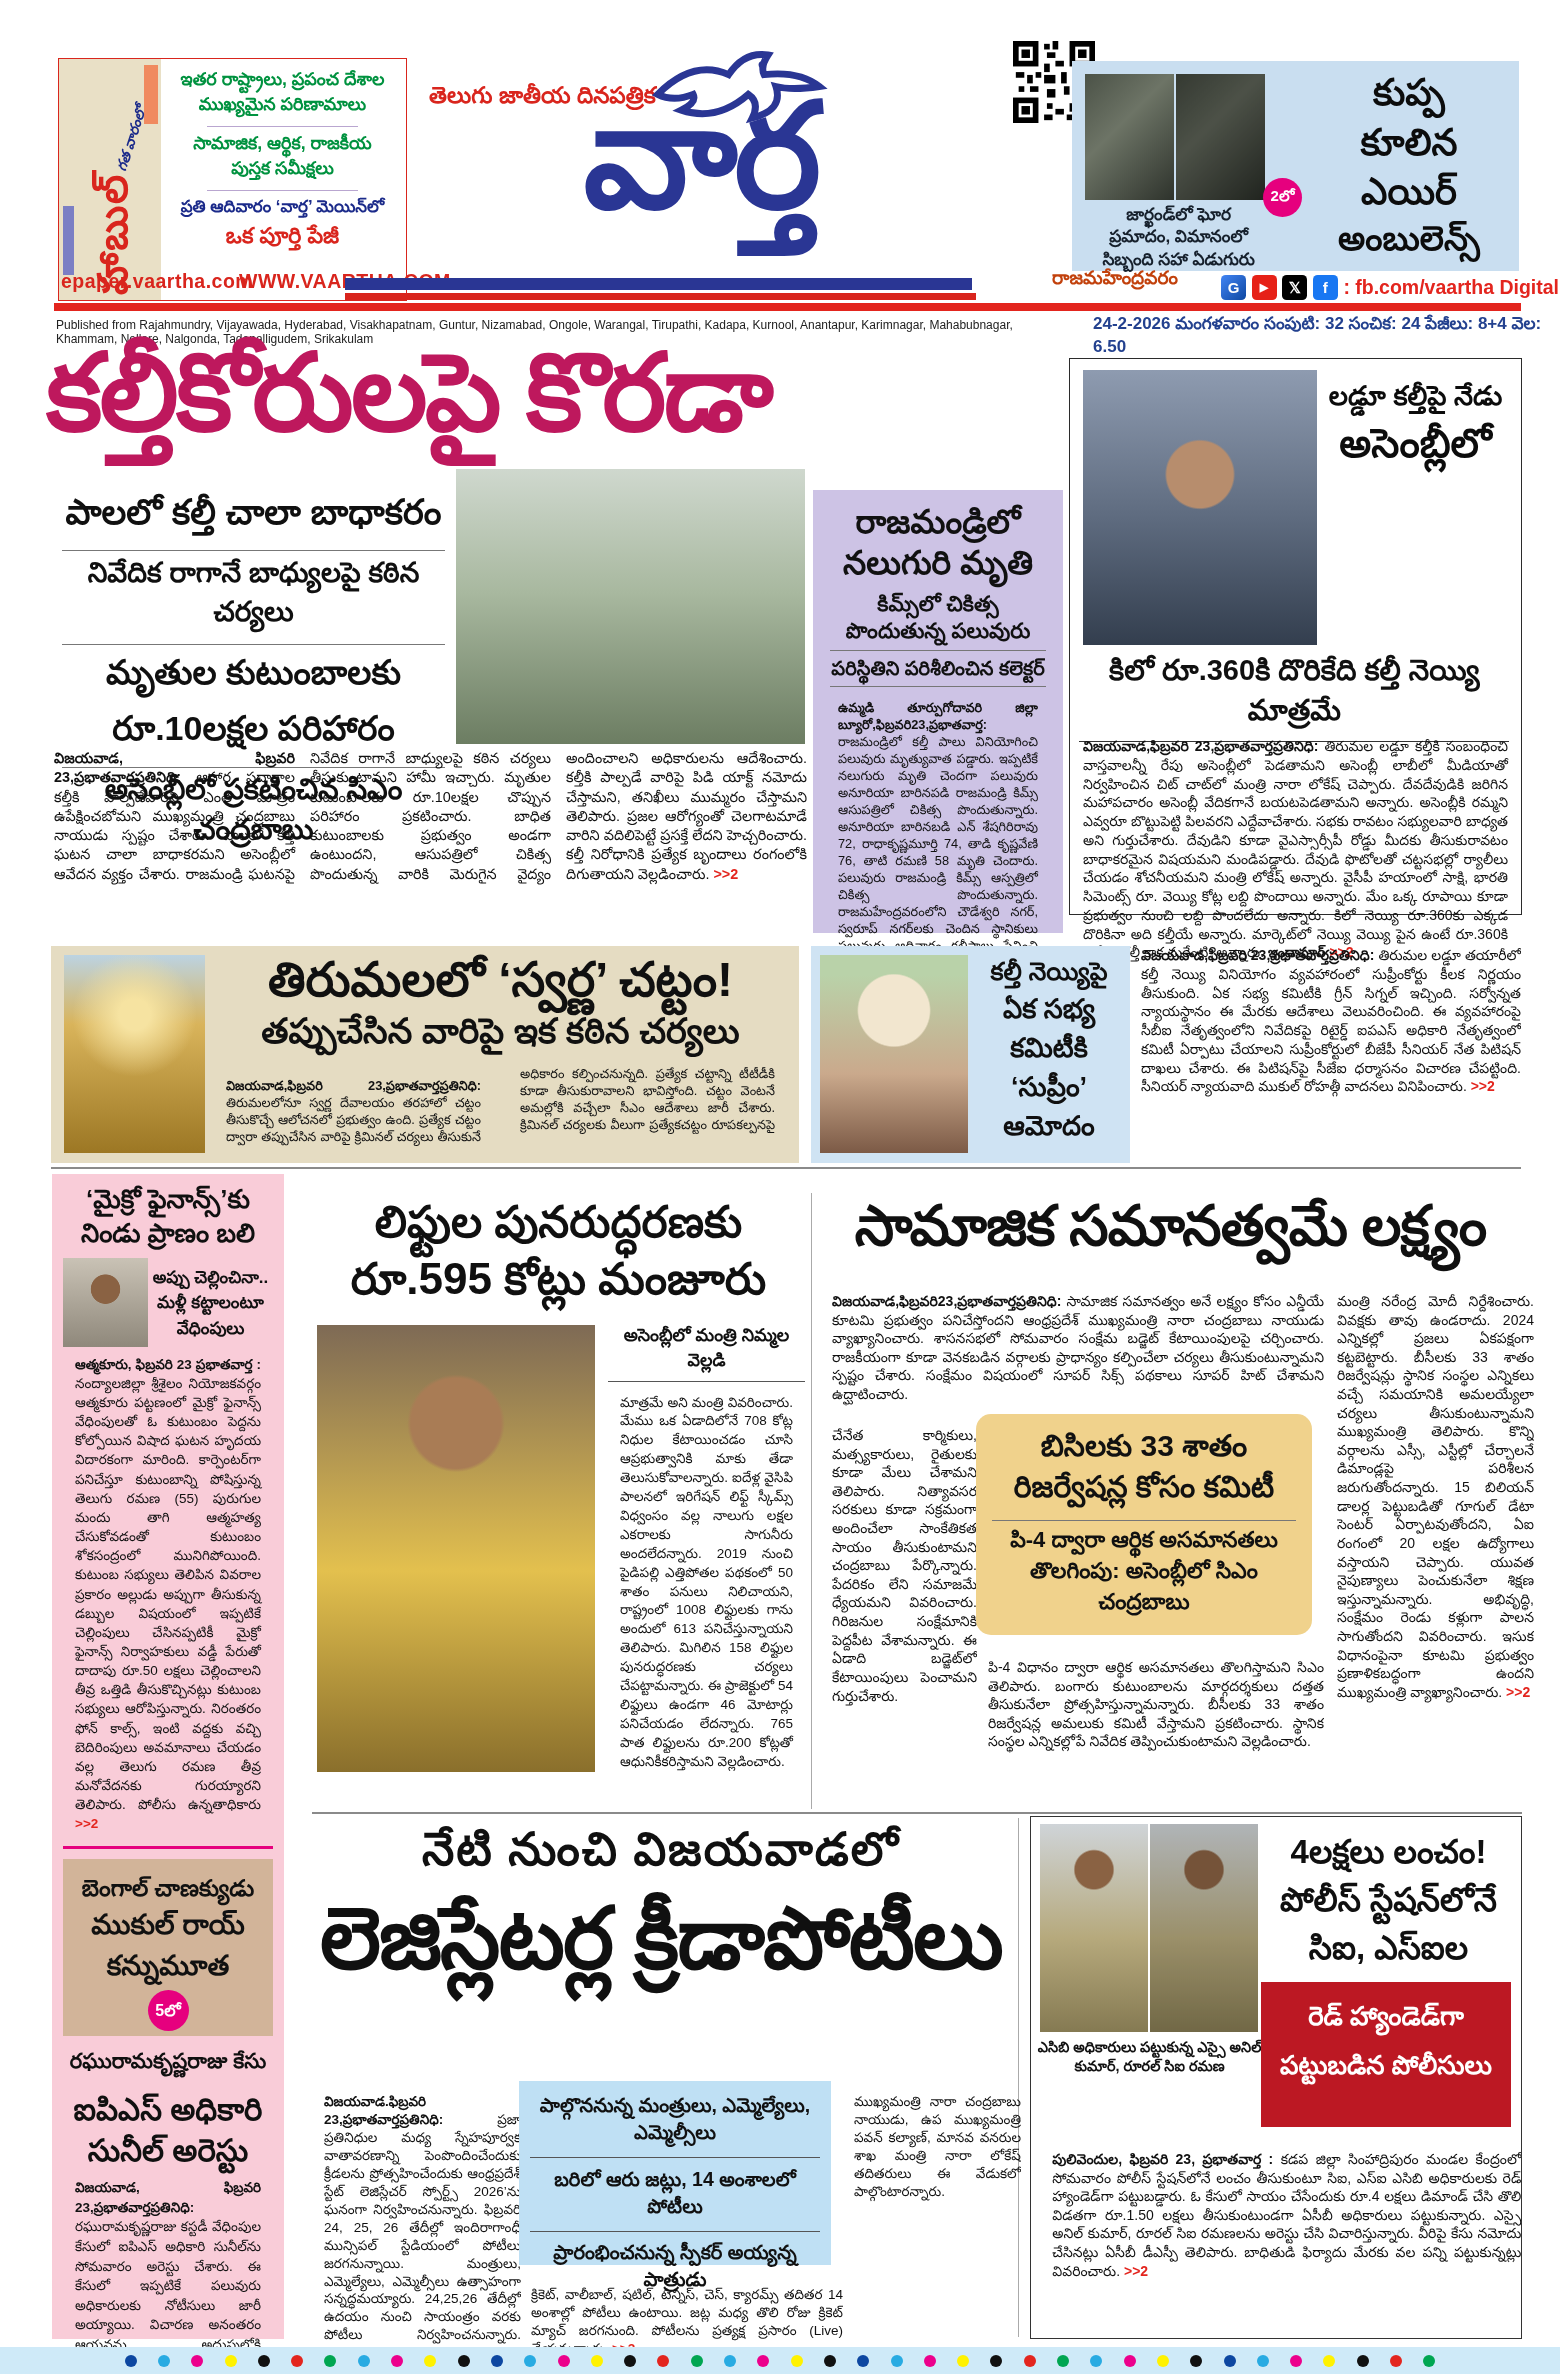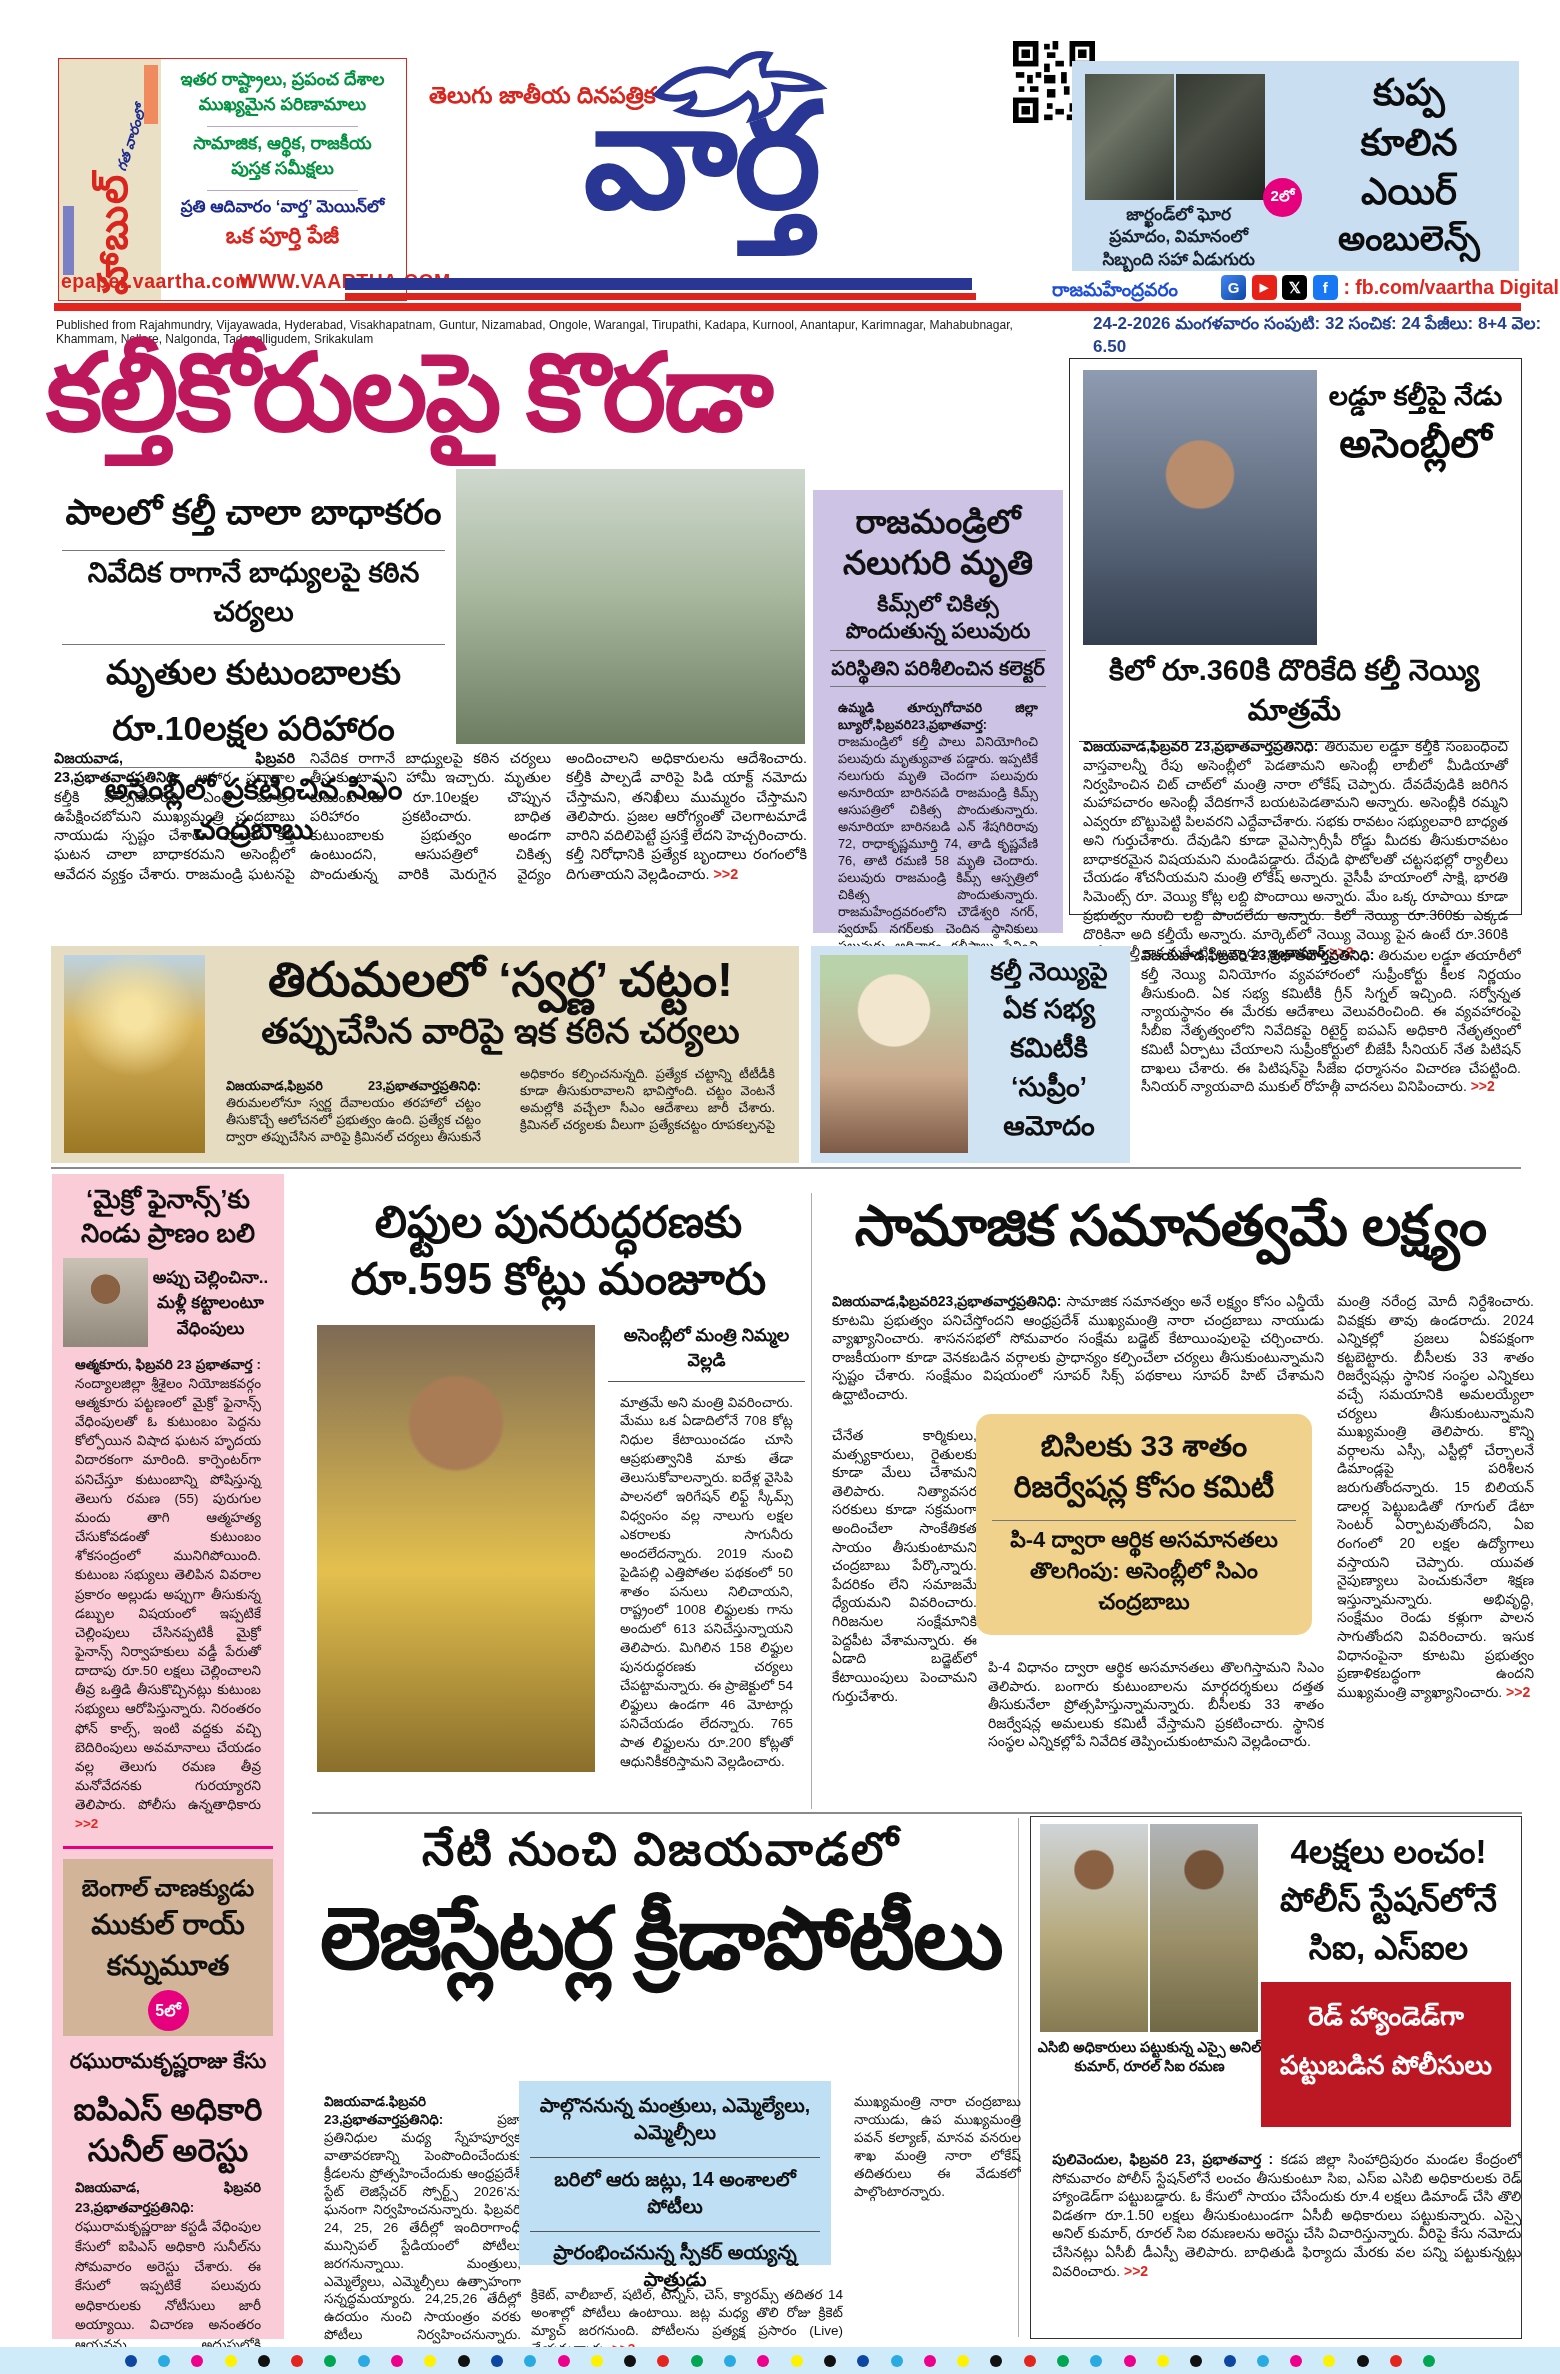--- a/index.html
+++ b/index.html
@@ -113,21 +113,21 @@
     </div>
     <div class="abs badge" style="left:191px;top:117px;width:39px;height:39px;font-size:15px">2లో</div>
     <div class="abs c" style="left:234px;top:7.4px;width:206px;font-weight:800;color:#0c0c0c;line-height:1.33">
       <div style="font-size:37px">కుప్ప</div>
       <div style="font-size:37px">కూలిన</div>
       <div style="font-size:37px">ఎయిర్</div>
       <div style="font-size:34px">అంబులెన్స్</div>
     </div>
   </div>
 
-  <div class="abs" style="left:1052px;top:279px;font-size:18.6px;font-weight:700;color:#1d4ed8">రాజమహేంద్రవరం</div>
+  <div class="abs" style="left:1052px;top:267px;font-size:18.6px;font-weight:700;color:#c2410c">రాజమహేంద్రవరం</div>
   <div class="abs" style="left:1221px;top:275px;display:flex;align-items:center">
     <span class="icon-sq" style="background:linear-gradient(135deg,#4285f4,#0d47a1)">G</span>
     <span class="icon-sq" style="background:#e62117;font-size:11px">▶</span>
     <span class="icon-sq" style="background:#000">𝕏</span>
     <span class="icon-sq" style="background:#1877f2">f</span>
     <span style="font-size:19.5px;font-weight:800;color:#e3251e">: fb.com/vaartha Digital</span>
   </div>
 
   <div class="abs" style="left:54px;top:303px;width:1467px;height:8.3px;background:#e3251e"></div>
   <div class="abs" style="left:56px;top:318px;width:1020px;font-size:12px;color:#222">Published from Rajahmundry,  Vijayawada, Hyderabad, Visakhapatnam, Guntur, Nizamabad, Ongole, Warangal, Tirupathi, Kadapa, Kurnool, Anantapur,  Karimnagar, Mahabubnagar, Khammam, Nellore, Nalgonda, Tadepalligudem, Srikakulam</div>

